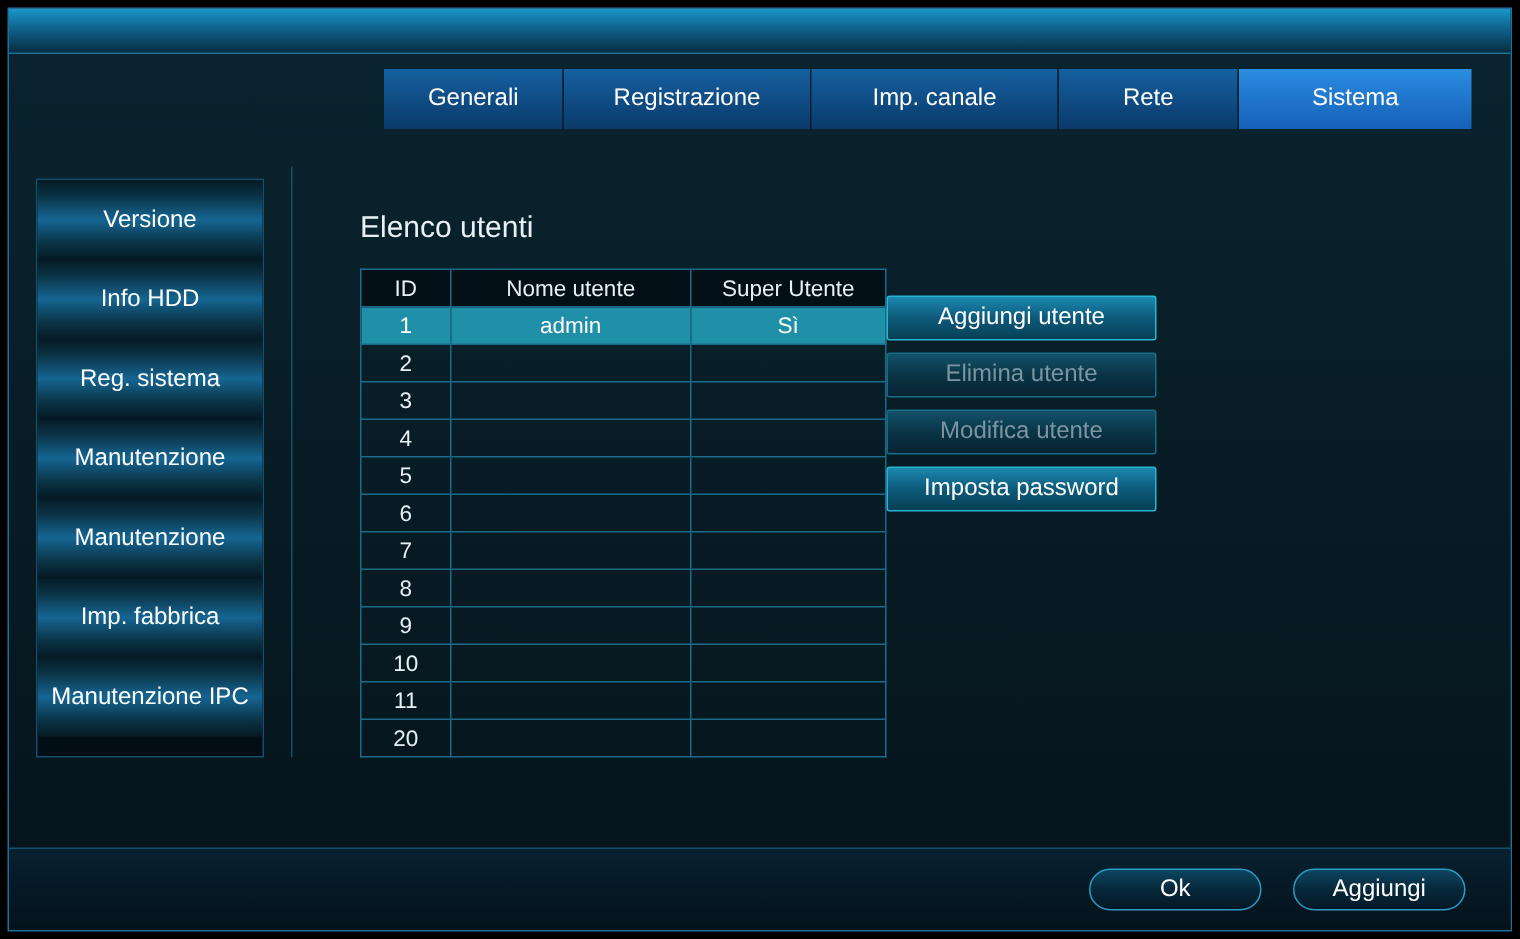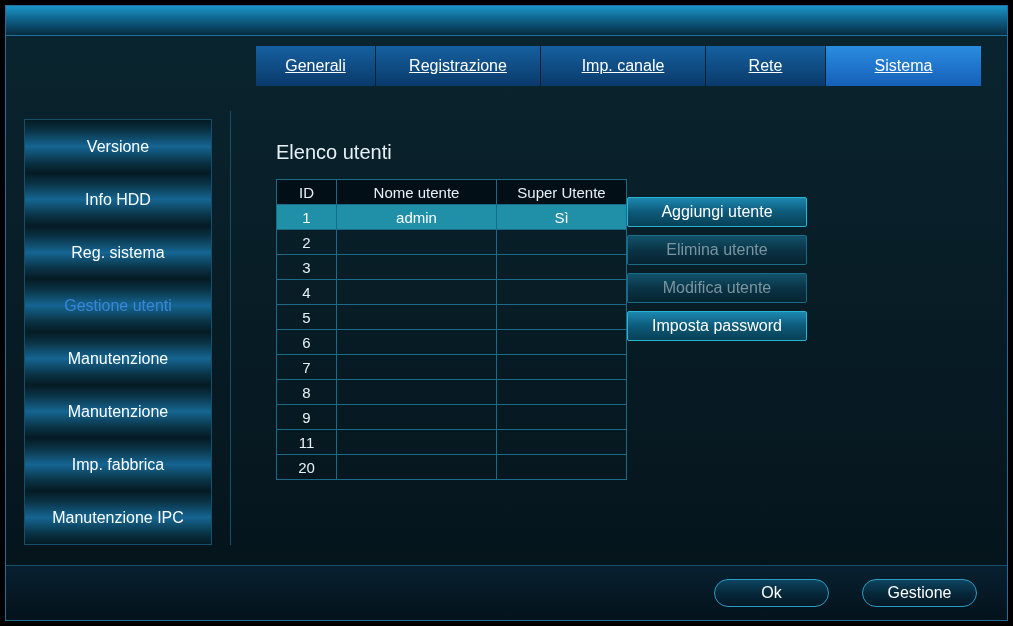--- a/index.html
+++ b/index.html
@@ -37,38 +37,37 @@
     }
     .tab {
       height: 40px;
       display: flex;
       align-items: center;
       justify-content: center;
       color: #fff;
       font-size: 16px;
       cursor: pointer;
       border-right: 1px solid #062030;
-      text-decoration: underline;
     }
     .tab.inactive {
       background: linear-gradient(to bottom, #1560a0, #0a3a6a);
     }
     .tab.active {
       background: linear-gradient(to bottom, #2a8de0, #1560b8);
     }
     .tab:last-child {
       border-right: none;
       text-align: center;
     }
     .content-area {
       display: flex;
       margin-top: 25px;
     }
     .sidebar {
-      width: 188px;
+      width: 152px;
       margin-left: 18px;
       margin-top: 8px;
       border: 1px solid #174e6a;
       background: #030d15;
     }
     .sidebar-item {
       height: 53px;
       display: flex;
       align-items: center;
       justify-content: center;
@@ -144,21 +143,21 @@
       position: absolute;
       bottom: 0;
       left: 0;
       right: 0;
       height: 55px;
       border-top: 1px solid #174e6a;
       display: flex;
       justify-content: flex-end;
       align-items: center;
       padding-right: 30px;
-      gap: 33px;
+      gap: 21px;
       background: linear-gradient(to bottom, #072030, #04121a);
     }
     .footer-btn {
       min-width: 115px;
       height: 28px;
       border: 1px solid #2a9cc5;
       border-radius: 14px;
       display: flex;
       align-items: center;
       justify-content: center;
@@ -180,21 +179,20 @@
     <div class="tab inactive" style="width:165px">Imp. canale</div>
     <div class="tab inactive" style="width:120px">Rete</div>
     <div class="tab active" style="width:155px">Sistema</div>
   </div>
 
   <div class="content-area">
     <div class="sidebar">
       <div class="sidebar-item">Versione</div>
       <div class="sidebar-item">Info HDD</div>
       <div class="sidebar-item">Reg. sistema</div>
-      <div class="sidebar-item active">Gestione utenti</div>
       <div class="sidebar-item">Manutenzione</div>
       <div class="sidebar-item">Manutenzione</div>
       <div class="sidebar-item">Imp. fabbrica</div>
       <div class="sidebar-item">Manutenzione IPC</div>
     </div>
 
     <div class="main">
       <div class="section-title">Elenco utenti</div>
       <div class="panel-row">
         <table class="user-table">
@@ -245,20 +243,25 @@
                 <td class="col-id">8</td>
                 <td class="col-name"></td>
                 <td class="col-super"></td>
               </tr>
               <tr>
                 <td class="col-id">9</td>
                 <td class="col-name"></td>
                 <td class="col-super"></td>
               </tr>
               <tr>
+                <td class="col-id">10</td>
+                <td class="col-name"></td>
+                <td class="col-super"></td>
+              </tr>
+              <tr>
                 <td class="col-id">11</td>
                 <td class="col-name"></td>
                 <td class="col-super"></td>
               </tr>
               <tr>
                 <td class="col-id">20</td>
                 <td class="col-name"></td>
                 <td class="col-super"></td>
               </tr>
             </tbody>
@@ -269,15 +272,15 @@
           <div class="action-btn disabled">Elimina utente</div>
           <div class="action-btn disabled">Modifica utente</div>
           <div class="action-btn">Imposta password</div>
         </div>
       </div>
     </div>
   </div>
 
   <div class="footer">
     <div class="footer-btn">Ok</div>
-    <div class="footer-btn">Gestione</div>
+    <div class="footer-btn">Aggiungi</div>
   </div>
 </div>
 
 </body></html>

